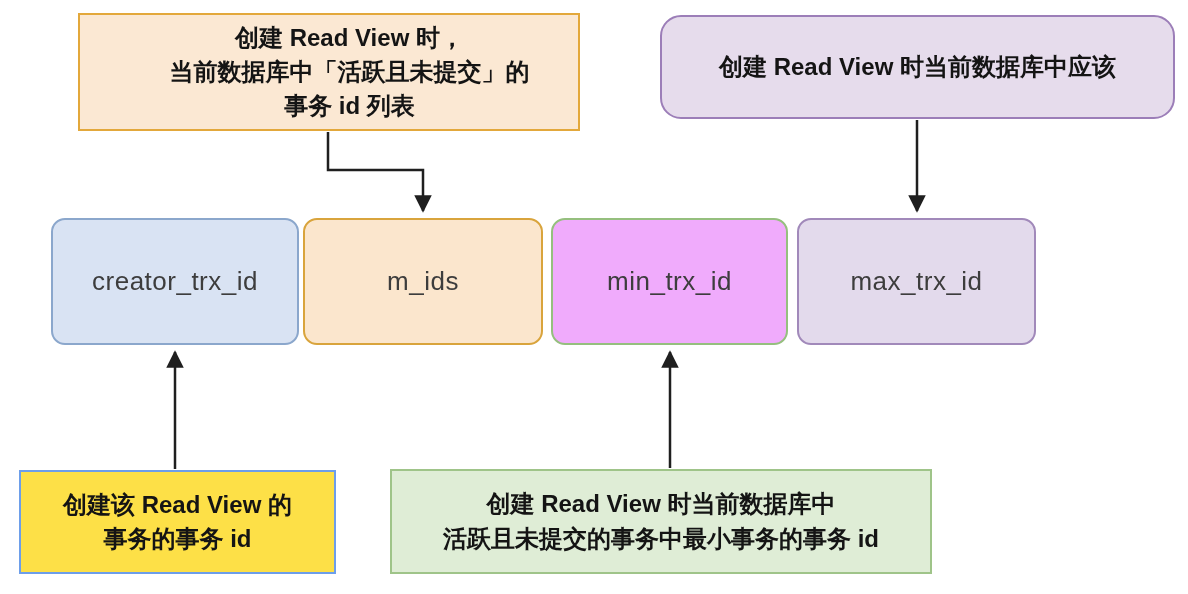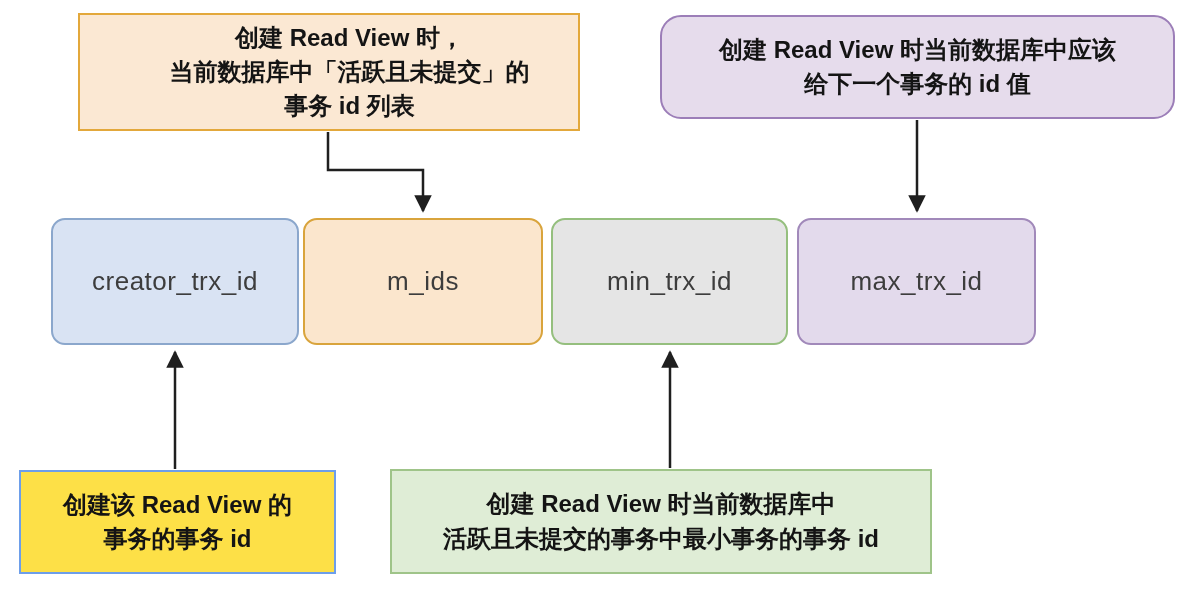--- a/index.html
+++ b/index.html
@@ -80,32 +80,31 @@
   </svg>
 
   <div class="note note-mids" style="background-color: rgb(251, 232, 211); border-color: rgb(227, 168, 59);">
     <span class="note-line">创建 Read View 时，</span>
     <span class="note-line">当前数据库中「活跃且未提交」的</span>
     <span class="note-line">事务 id 列表</span>
   </div>
 
   <div class="note note-max" style="background-color: rgb(230, 220, 236); border-color: rgb(156, 126, 184);">
     <span class="note-line">创建 Read View 时当前数据库中应该</span>
-    <span class="note-line">给下一个事务的 id 值</span>
   </div>
 
   <div class="field field-creator" style="background-color: rgb(217, 227, 243); border-color: rgb(139, 167, 204);">
     <span>creator_trx_id</span>
   </div>
 
   <div class="field field-mids" style="background-color: rgb(251, 230, 205); border-color: rgb(217, 164, 60);">
     <span>m_ids</span>
   </div>
 
-  <div class="field field-min" style="background-color: #e5e5e5; border-color: rgb(149, 191, 126);">
+  <div class="field field-min" style="background-color: #f0abfc; border-color: rgb(149, 191, 126);">
     <span>min_trx_id</span>
   </div>
 
   <div class="field field-max" style="background-color: rgb(227, 218, 236); border-color: rgb(161, 137, 186);">
     <span>max_trx_id</span>
   </div>
 
   <div class="note note-creator" style="background-color: #fde047; border-color: rgb(109, 158, 234);">
     <span class="note-line">创建该 Read View 的</span>
     <span class="note-line">事务的事务 id</span>

